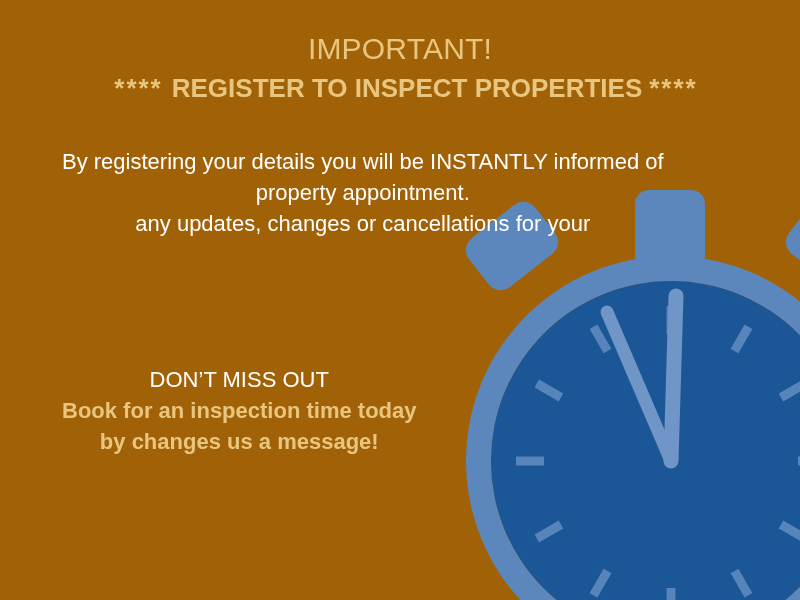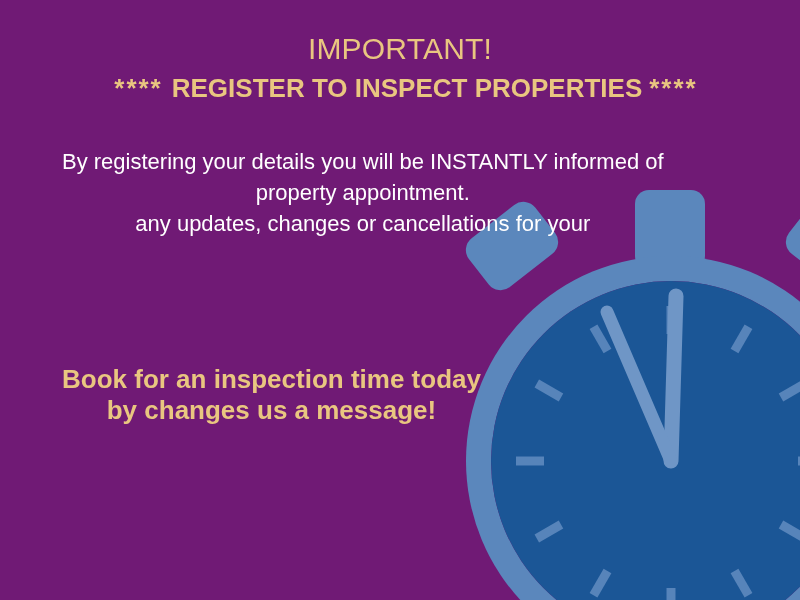--- a/index.html
+++ b/index.html
@@ -11,21 +11,21 @@
     width: 800px;
     height: 600px;
     background: #15508f;
     font-family: "Liberation Sans", sans-serif;
     overflow: hidden;
   }
   #slide {
     position: relative;
     width: 800px;
     height: 600px;
-    background: #701a75;
+    background: #a16207;
     overflow: hidden;
   }
   
   #clock-art {
     position: absolute;
     left: 0;
     top: 0;
     width: 800px;
     height: 600px;
     pointer-events: none;
@@ -89,21 +89,21 @@
   }
   .cta-line-plain {
     color: #ffffff;
     font-size: 22px;
     font-weight: 400;
     line-height: 31px;
     white-space: nowrap;
   }
   .cta-line-gold {
     color: #e9c680;
-    font-size: 26px;
+    font-size: 22px;
     font-weight: 700;
     line-height: 31px;
     white-space: nowrap;
   }
 </style>
 </head>
 <body>
 
 <div id="slide">
 
@@ -175,18 +175,19 @@
     </div>
 
     <div class="body-block" id="para-1">
       <div class="body-line">By registering your details  you will be INSTANTLY informed of</div>
       <div class="body-line">property appointment.</div>
       <div class="body-line">any updates, changes or cancellations for your</div>
     </div>
 
 
     <div class="body-block" id="cta">
+      <div class="cta-line-plain">DON’T MISS OUT</div>
       <div class="cta-line-gold">Book for an inspection time today</div>
       <div class="cta-line-gold">by changes us a message!</div>
     </div>
 
   </div>
 </div>
 
 </body></html>

